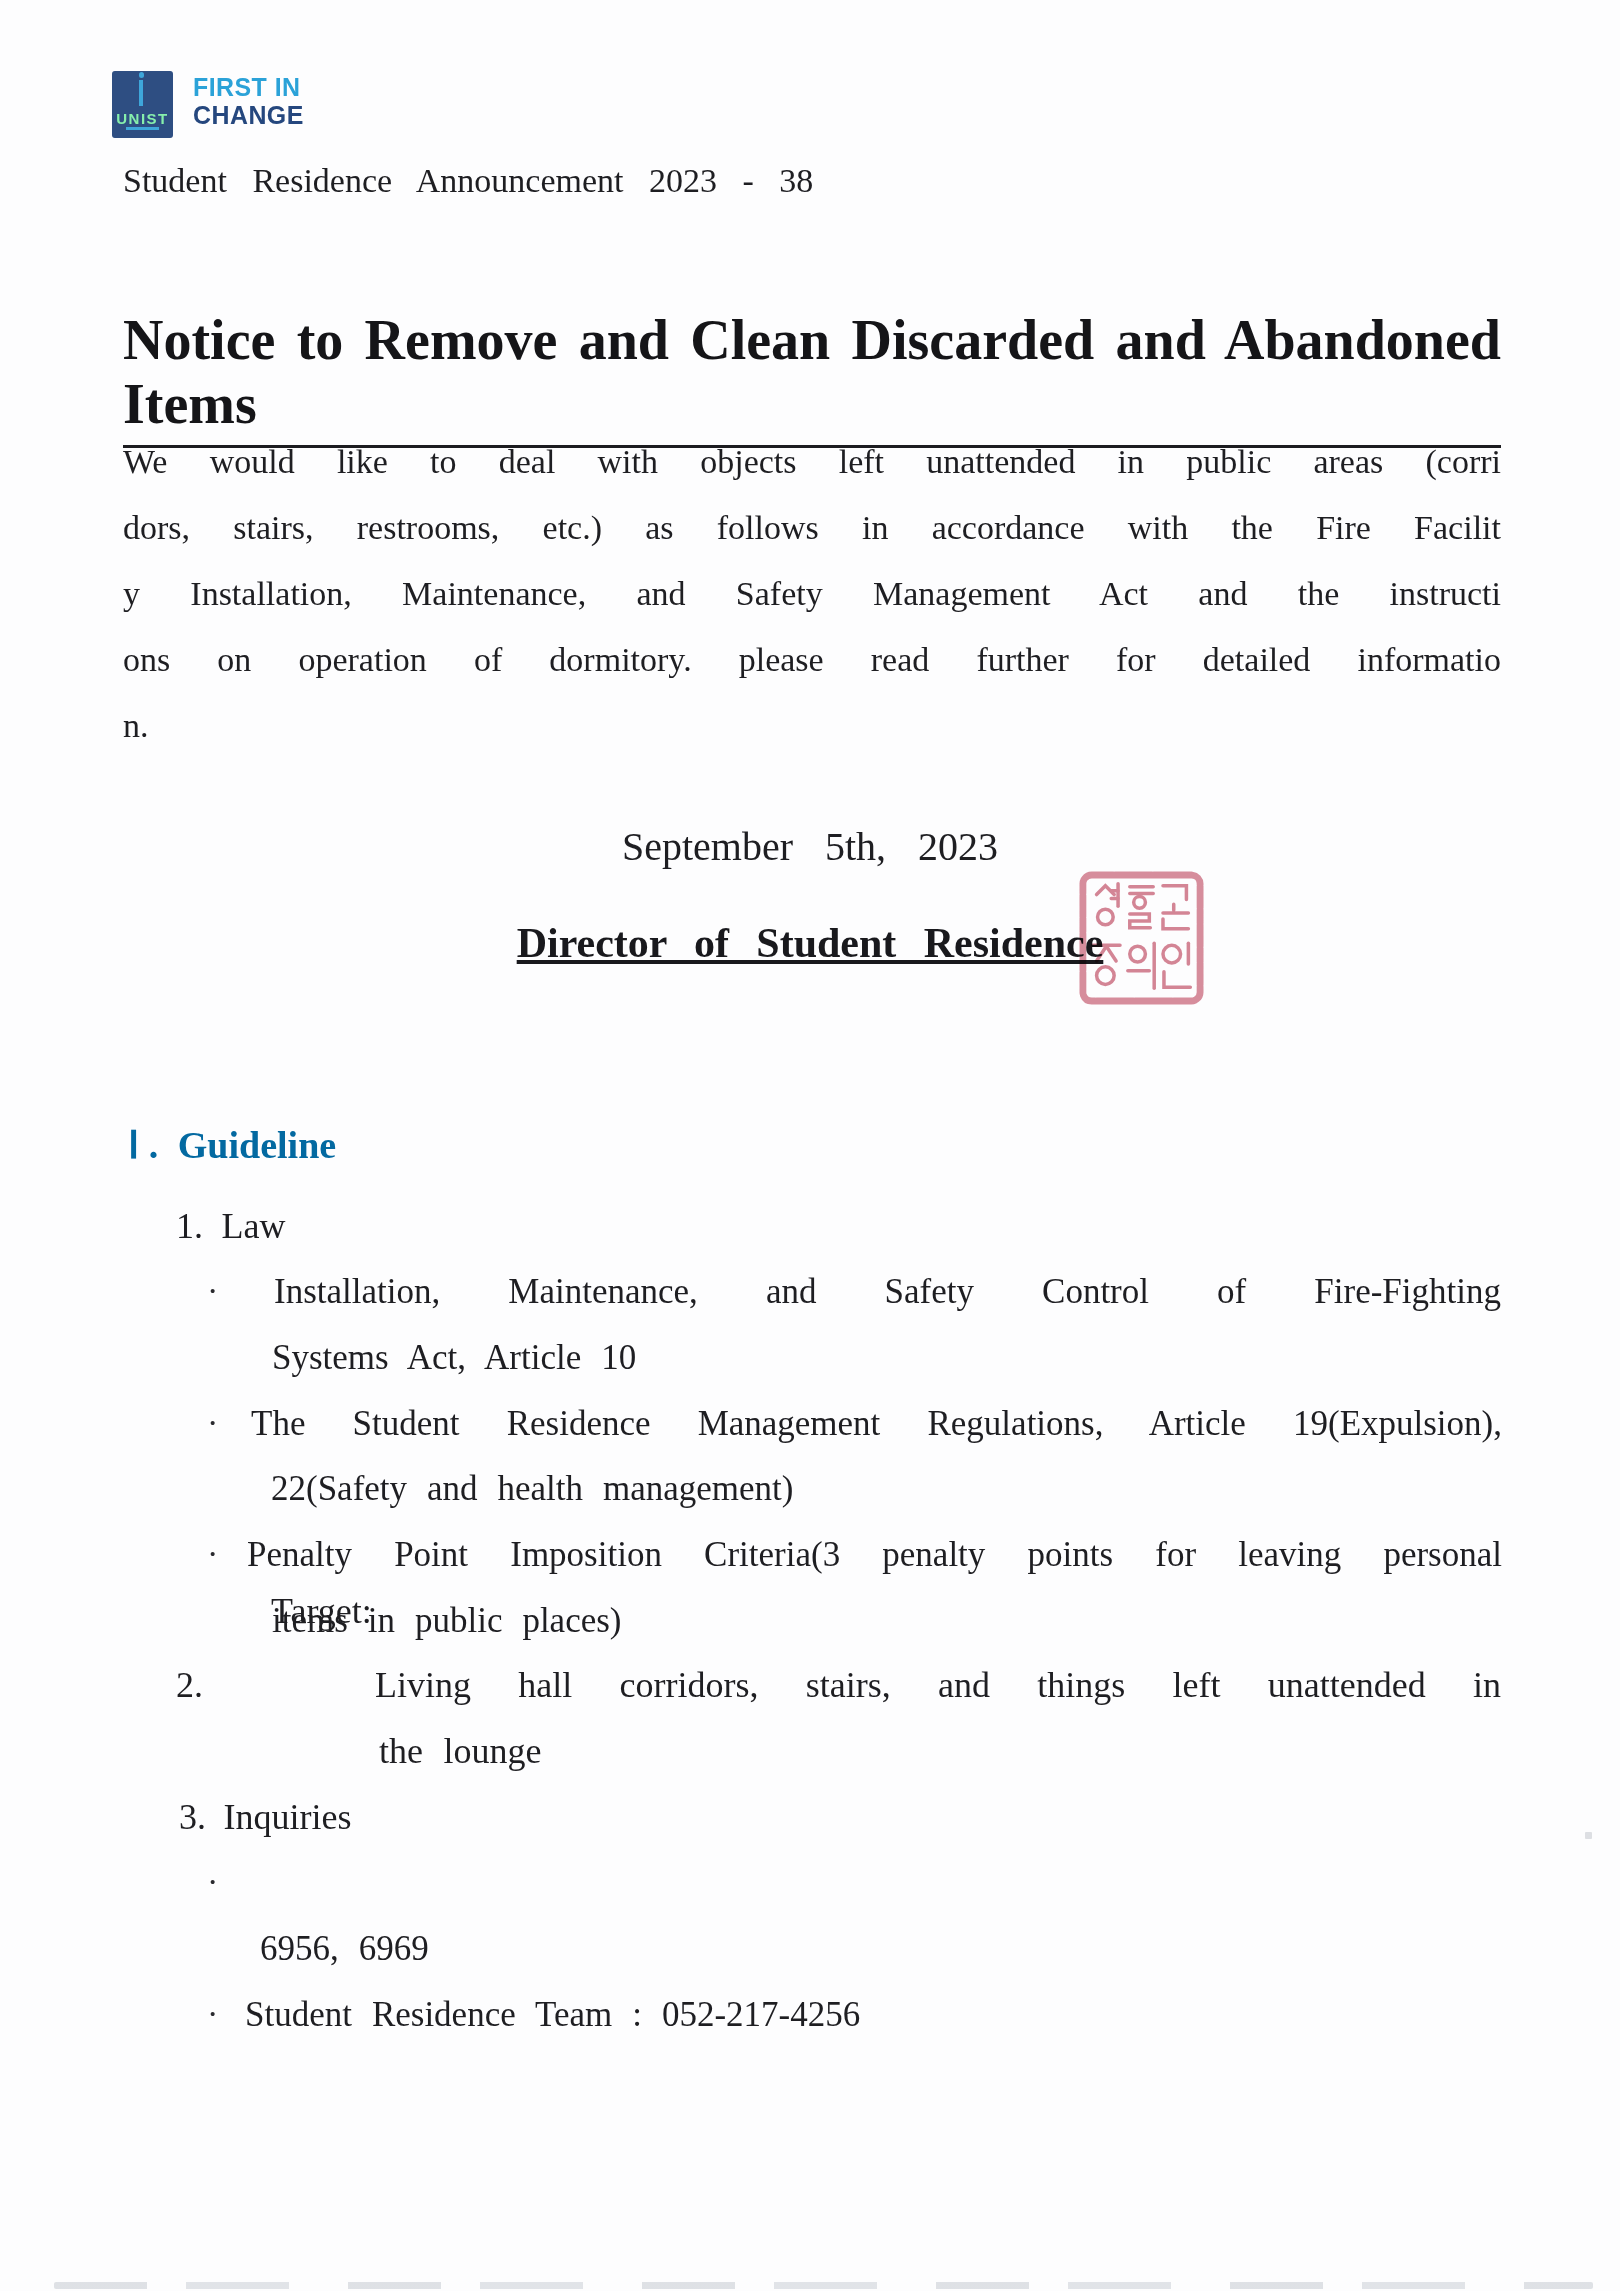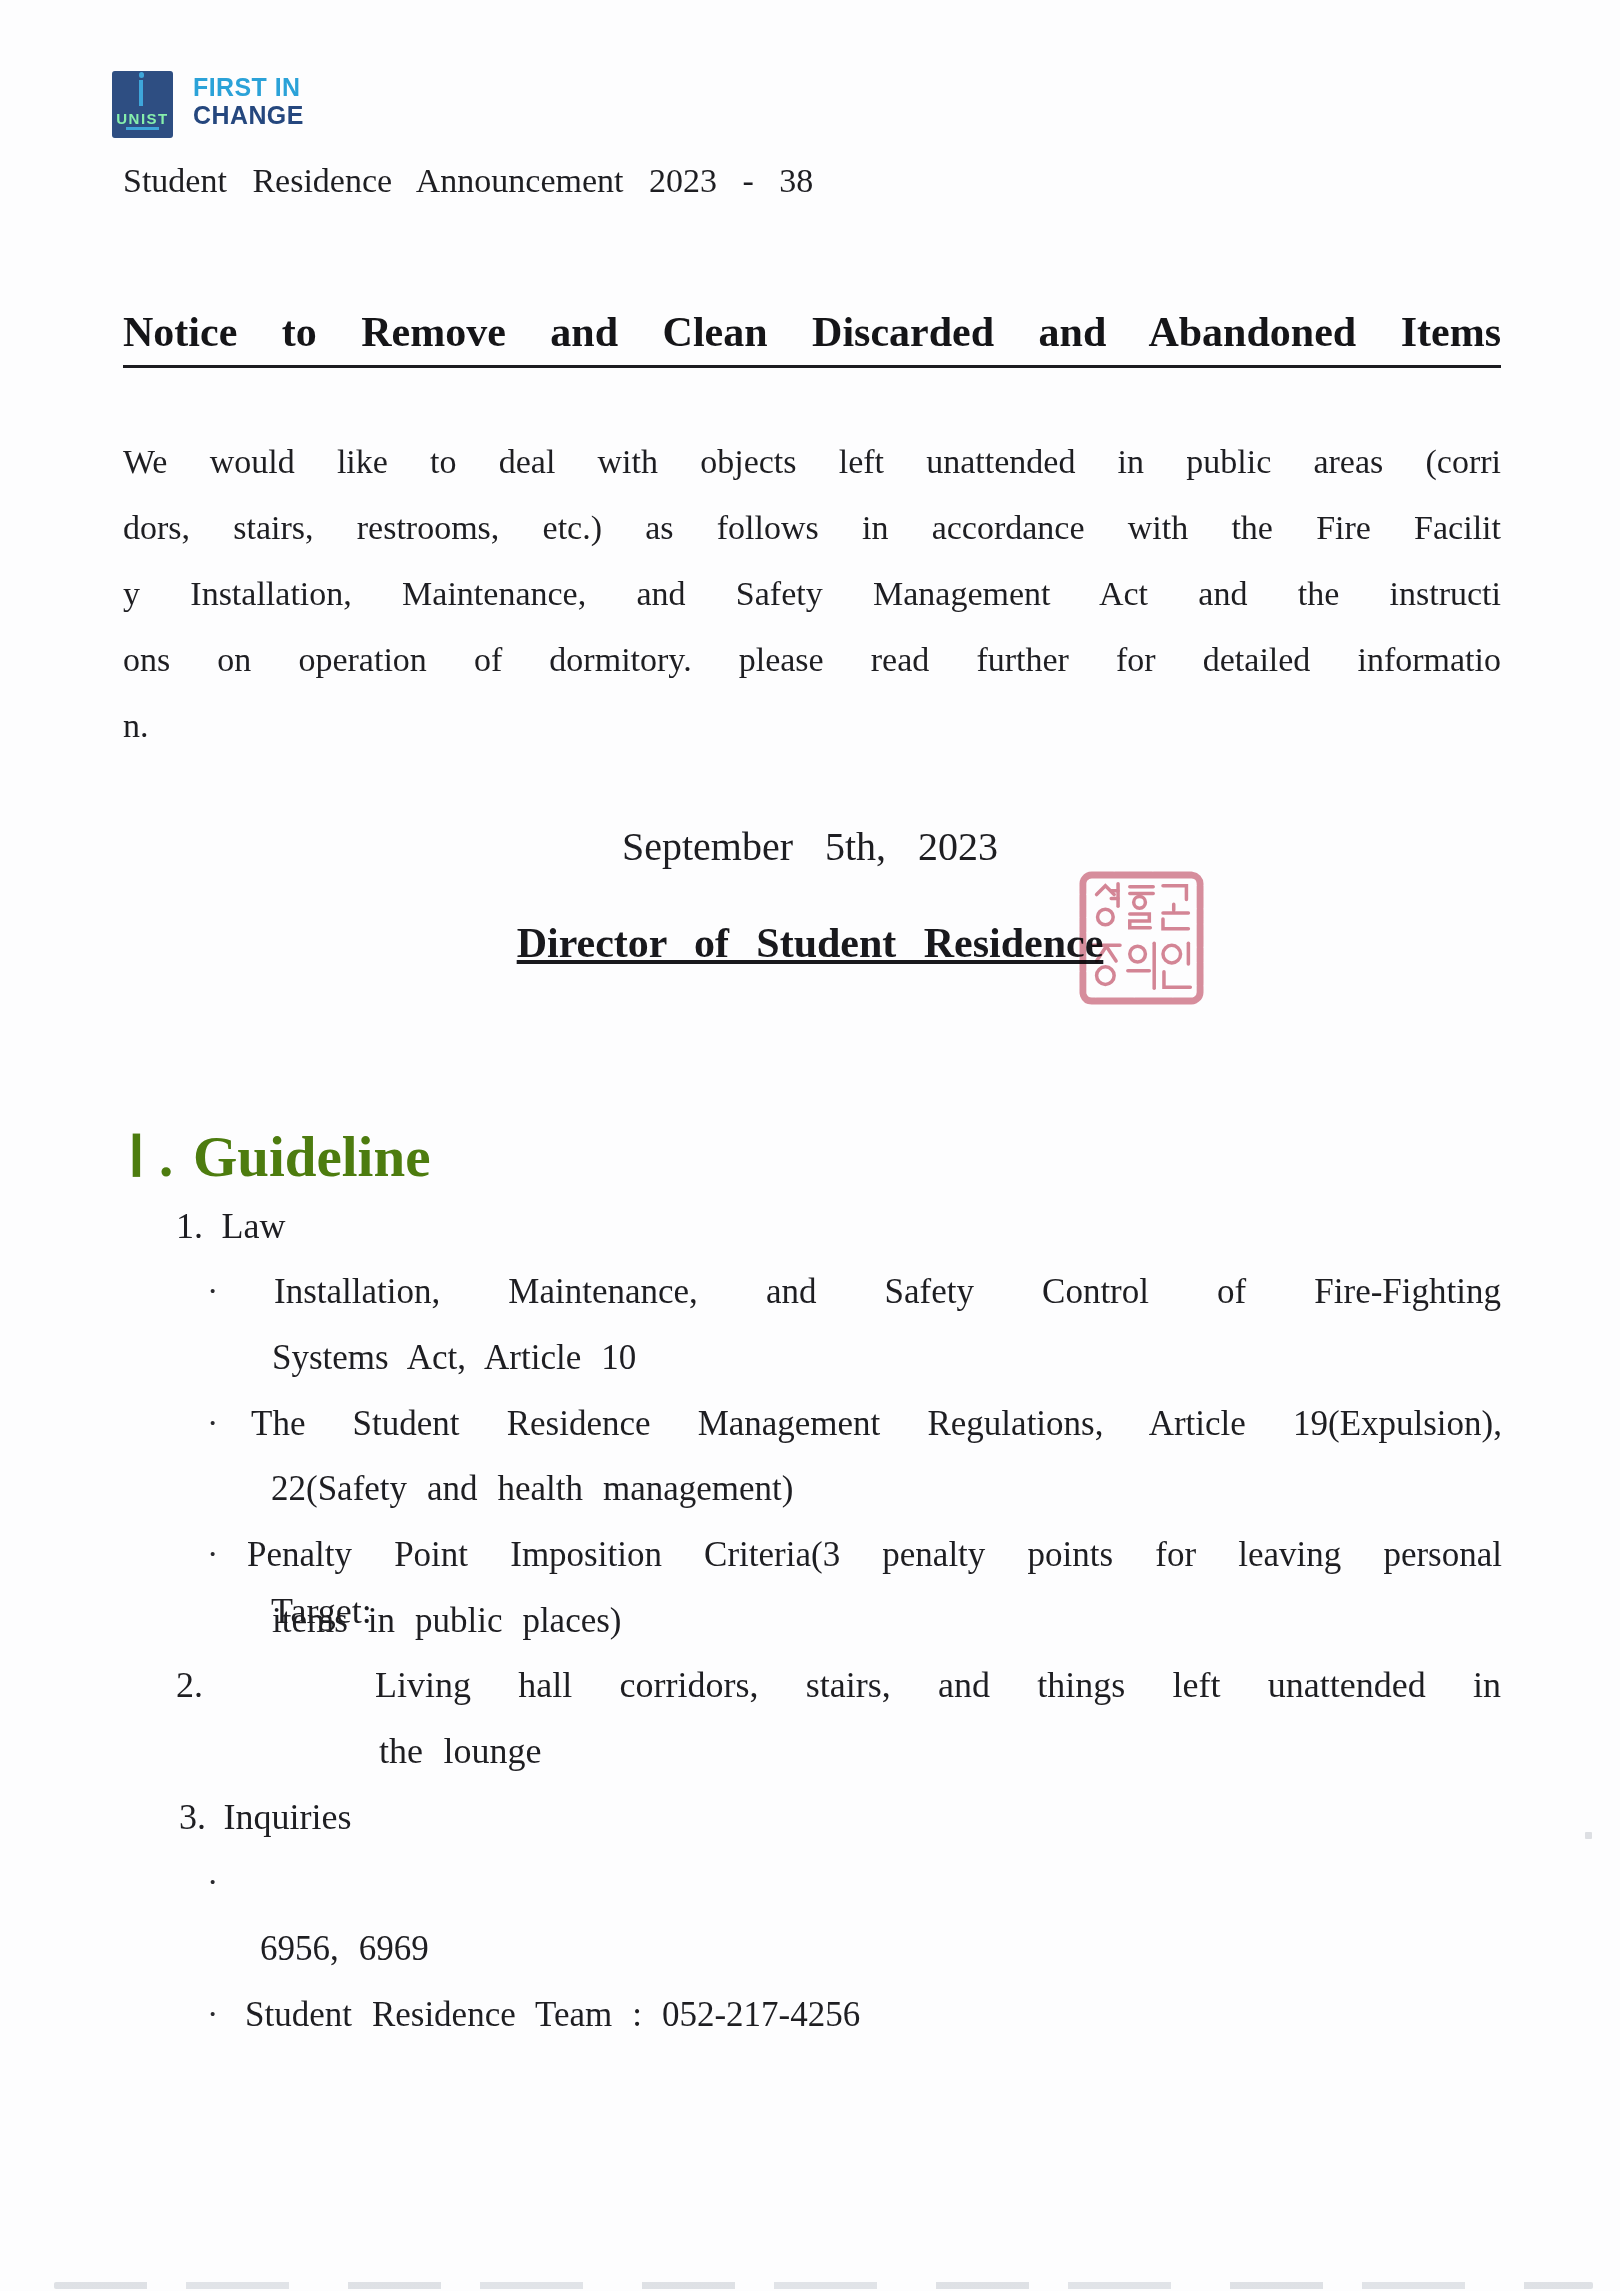--- a/index.html
+++ b/index.html
@@ -33,21 +33,21 @@
   }
   .tagline-1{top:74px;color:#2ba2d8;}
   .tagline-2{top:102px;color:#25477e;}
   
   .doc-line{
     position:absolute;left:123px;top:162px;
     font-size:34px;word-spacing:.5em;white-space:nowrap;
   }
   .notice-title{
     position:absolute;left:123px;top:308px;width:1378px;
-    font-size:42px;font-weight:bold;color:#151518;
+    font-size:56px;font-weight:bold;color:#151518;
     text-align:justify;text-align-last:justify;text-justify:inter-word;
     padding-bottom:8.8px;border-bottom:3.9px solid #1c1c20;
     white-space:nowrap;
   }
   .notice-title span{display:inline-block;width:100%;text-align:justify;text-align-last:justify;white-space:normal;}
   
   .intro{position:absolute;left:123px;top:429px;width:1378px;font-size:34px;line-height:66px;}
   .jline{text-align:justify;text-align-last:justify;text-justify:inter-word;}
   .lline{text-align:left;word-spacing:.3em;}
   
@@ -59,21 +59,21 @@
     position:absolute;left:0;top:919px;width:1620px;text-align:center;
     font-size:42px;font-weight:bold;word-spacing:.4em;color:#19191d;text-decoration:underline;
   }
   .stamp{
     position:absolute;left:1079px;top:871px;width:125px;height:134px;
     mix-blend-mode:multiply;opacity:.88;
   }
   
   .section-heading{
     position:absolute;left:128px;top:1123px;
-    font-size:57px;font-weight:bold;color:#4d7c0f;white-space:nowrap;
+    font-size:38px;font-weight:bold;color:#0369a1;white-space:nowrap;
   }
   .section-heading .numeral{margin-right:19.6px;}
   .doc-row{position:absolute;white-space:nowrap;font-size:36px;line-height:1.25;}
   .doc-row .num{display:inline-block;}
   .bullet-row{position:absolute;font-size:35px;line-height:1.25;}
   .bdot{
     position:absolute;font-size:34px;line-height:1.25;color:#2a2a2e;
   }
   .just{
     text-align:justify;text-align-last:justify;text-justify:inter-word;

